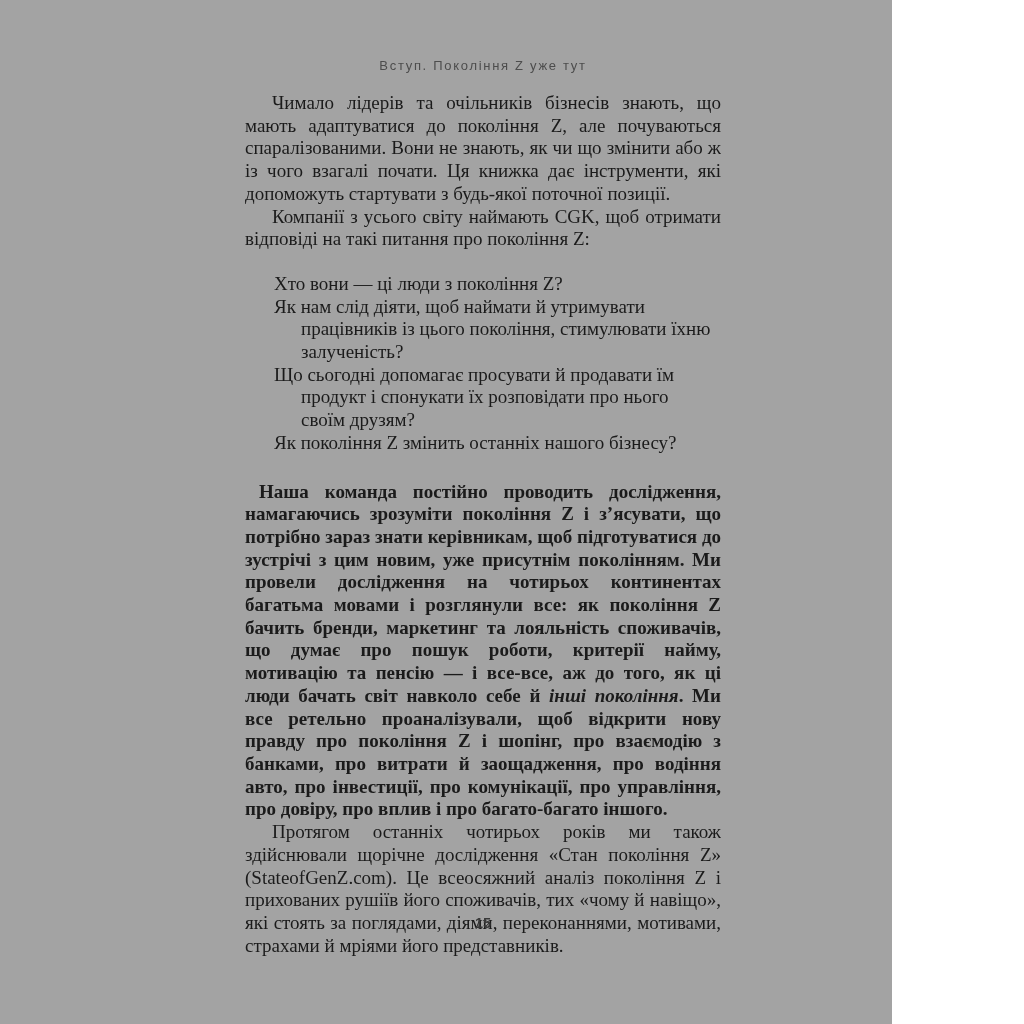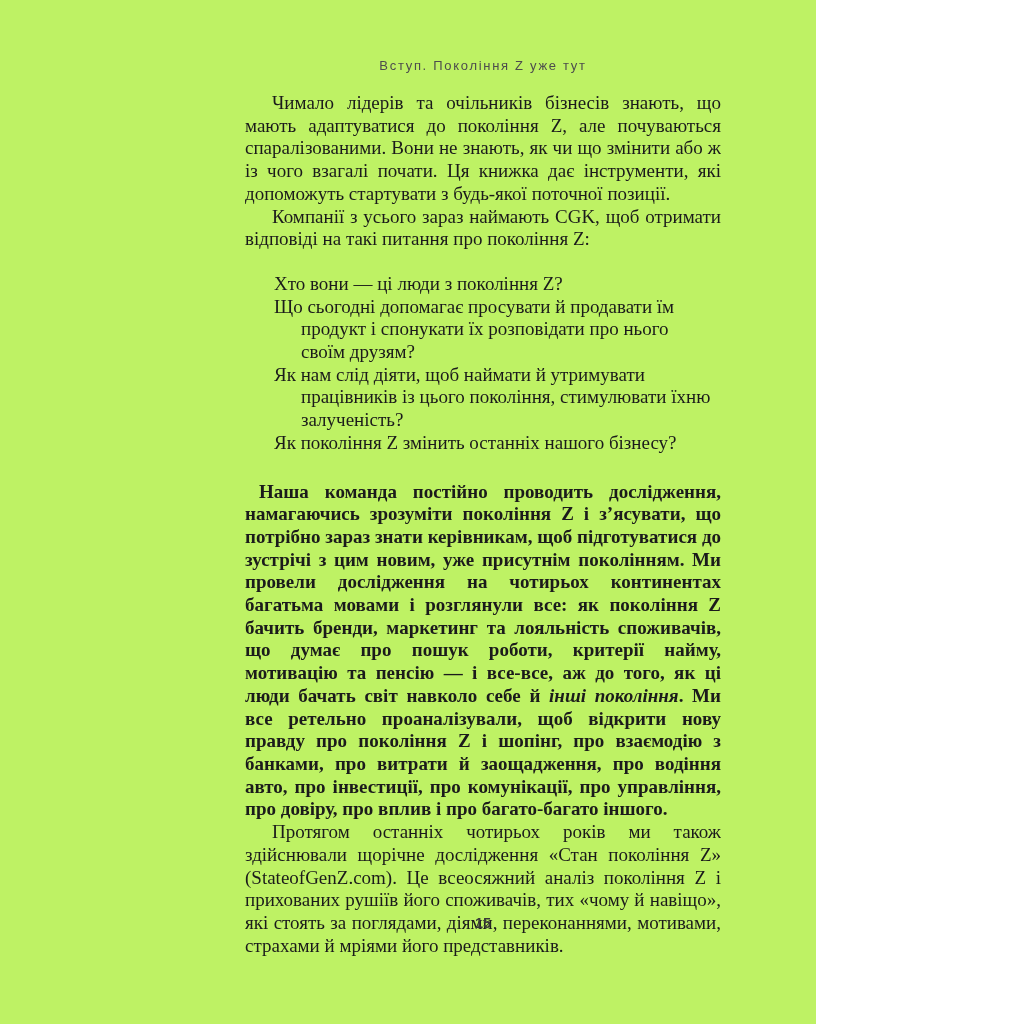--- a/index.html
+++ b/index.html
@@ -2,23 +2,23 @@
 <html lang="uk"><head>
 <meta charset="utf-8">
 <style>
   html, body {
     margin: 0;
     padding: 0;
     background: #ffffff;
   }
   .page {
     position: relative;
-    width: 816px;
+    width: 892px;
     height: 1024px;
-    background: #bef264;
+    background: #a3a3a3;
     overflow: hidden;
     font-family: "Liberation Serif", serif;
     color: #1b1b1b;
   }
   .column {
     position: absolute;
     left: 245px;
     top: 58px;
     width: 476px;
   }
@@ -67,26 +67,26 @@
 
 <div class="page">
   <div class="column">
 
     <div class="running-header">Вступ. Покоління Z уже тут</div>
 
     <div class="body-text">
 
       <p class="indent">Чимало лідерів та очільників бізнесів знають, що мають адаптуватися до покоління Z, але почуваються спаралізованими. Вони не знають, як чи що змінити або ж із чого взагалі почати. Ця книжка дає інструменти, які допоможуть стартувати з будь-якої поточної позиції.</p>
 
-      <p class="indent">Компанії з усього зараз наймають CGK, щоб отримати відповіді на такі питання про покоління Z:</p>
+      <p class="indent">Компанії з усього світу наймають CGK, щоб отримати відповіді на такі питання про покоління Z:</p>
 
       <div class="questions">
         <p>Хто вони — ці люди з покоління Z?</p>
+        <p>Як нам слід діяти, щоб наймати й утримувати працівників із цього покоління, стимулювати їхню залученість?</p>
         <p>Що сьогодні допомагає просувати й продавати їм продукт і спонукати їх розповідати про нього своїм друзям?</p>
-        <p>Як нам слід діяти, щоб наймати й утримувати працівників із цього покоління, стимулювати їхню залученість?</p>
         <p>Як покоління Z змінить останніх нашого бізнесу?</p>
       </div>
 
       <p class="small-indent"><span>Наша команда постійно проводить дослідження, намагаючись зрозуміти покоління Z і з’ясувати, що потрібно зараз знати керівникам, щоб підготуватися до зустрічі з цим новим, уже присутнім поколінням. Ми провели дослідження на чотирьох континентах багатьма мовами і розглянули все: як покоління Z бачить бренди, маркетинг та лояльність споживачів, що думає про пошук роботи, критерії найму, мотивацію та пенсію — і все-все, аж до того, як ці люди бачать світ навколо себе й </span><em>інші покоління</em><span>. Ми все ретельно проаналізували, щоб відкрити нову правду про покоління Z і шопінг, про взаємодію з банками, про витрати й заощадження, про водіння авто, про інвестиції, про комунікації, про управління, про довіру, про вплив і про багато-багато іншого.</span></p>
 
       <p class="indent">Протягом останніх чотирьох років ми також здійснювали щорічне дослідження «Стан покоління Z» (StateofGenZ.com). Це всеосяжний аналіз покоління Z і прихованих рушіїв його споживачів, тих «чому й навіщо», які стоять за поглядами, діями, переконаннями, мотивами, страхами й мріями його представників.</p>
 
     </div>
   </div>
 

